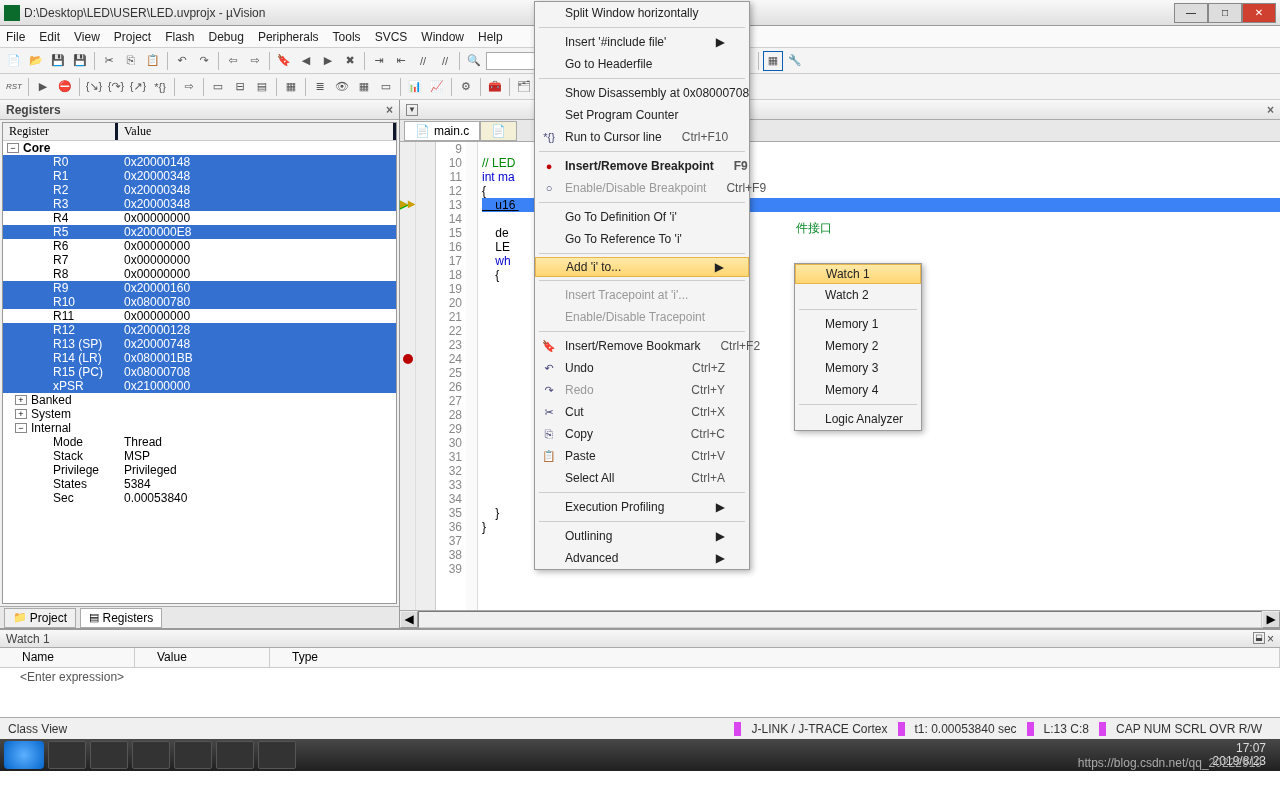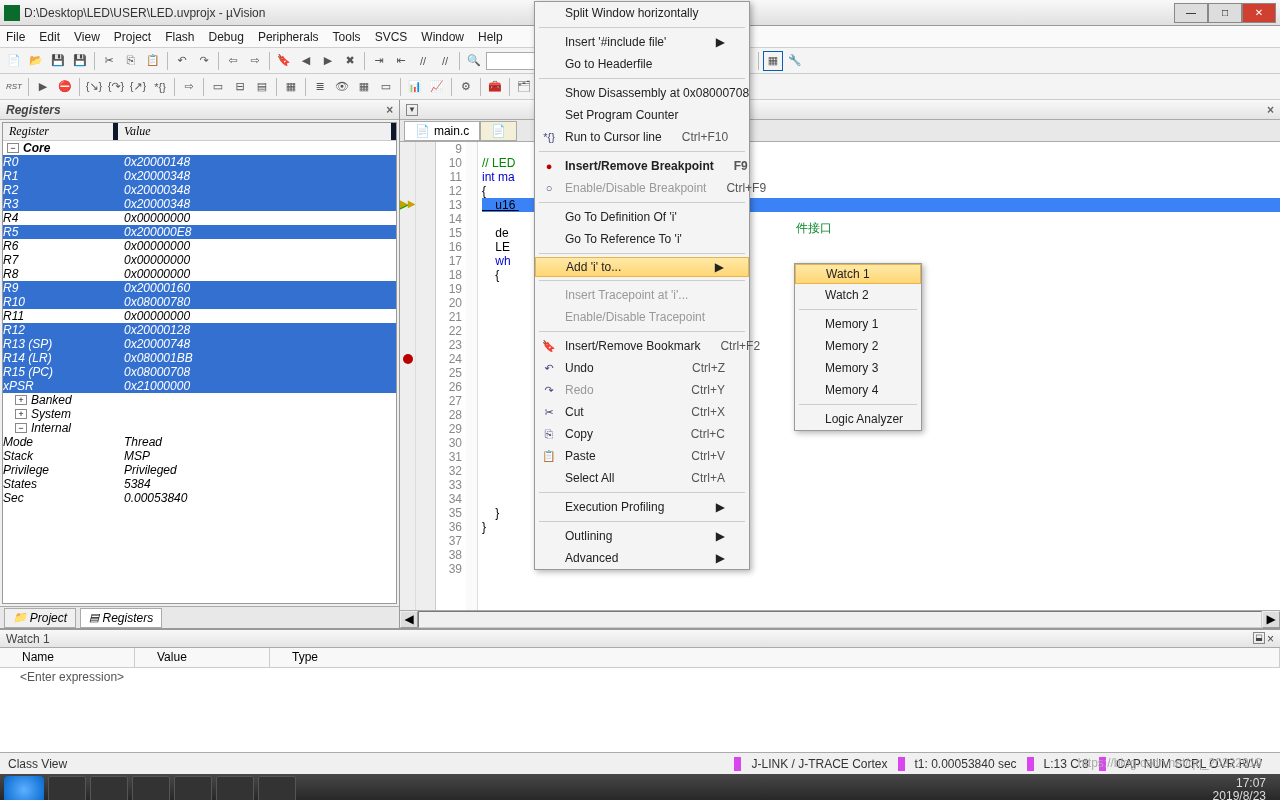--- a/index.html
+++ b/index.html
@@ -11,31 +11,31 @@
 .winbtn{width:34px;height:20px;display:flex;align-items:center;justify-content:center;border:1px solid #888;background:#ddd;font-size:10px;}
 .winbtn.close{background:#d04030;color:#fff;}
 .menubar{height:22px;background:#fafafa;border-bottom:1px solid #d0d0d0;display:flex;align-items:center;padding:0 6px;gap:14px;}
 .menubar span{color:#222;cursor:default;}
 .toolbar{height:26px;background:#f4f4f4;border-bottom:1px solid #ccc;display:flex;align-items:center;padding:0 4px;gap:2px;}
 .toolbar .tbtn{width:20px;height:20px;display:flex;align-items:center;justify-content:center;font-size:11px;color:#555;}
 .toolbar .sep{width:1px;height:18px;background:#bbb;margin:0 2px;}
 .tcombo{height:18px;border:1px solid #aaa;background:#fff;min-width:100px;}
 
 .mainarea{display:flex;height:528px;}
-.left-panel{width:400px;display:flex;flex-direction:column;border-right:1px solid #999;font-style:italic;}
+.left-panel{width:400px;display:flex;flex-direction:column;border-right:1px solid #999;}
 .panel-header{height:20px;background:linear-gradient(#f8f8f8,#e4e4e4);border-bottom:1px solid #aaa;display:flex;align-items:center;padding:0 6px;font-weight:bold;color:#444;}
 .panel-header .close-x{margin-left:auto;color:#666;cursor:pointer;}
 .reg-table{flex:1;background:#fff;border:1px solid #999;margin:2px;overflow:auto;}
 .reg-head{display:flex;background:#f0f0f0;border-bottom:1px solid #ccc;height:18px;}
-.reg-head div{padding:1px 6px;border-right:5px solid #0f172a;font-family:"MS Sans Serif";}
+.reg-head div{padding:1px 6px;border-right:3px solid #0f172a;font-family:"MS Sans Serif";}
 .col-reg{width:115px;}
 .col-val{flex:1;}
 .reg-row{display:flex;height:14px;font-family:Consolas,monospace;font-size:12px;}
 .reg-row.sel{background:#3470d0;color:#fff;}
-.reg-row .rnode{width:115px;}
+.reg-row .rnode{width:115px;padding-left:50px;}
 .reg-row .rval{flex:1;padding-left:6px;}
 .tree-node{height:14px;font-family:Consolas,monospace;font-size:12px;padding-left:4px;display:flex;align-items:center;}
 .tree-exp{width:12px;text-align:center;border:1px solid #888;height:10px;line-height:8px;margin-right:4px;font-size:9px;}
 .left-tabs{height:22px;background:#e8e8e8;border-top:1px solid #aaa;display:flex;align-items:center;padding:0 4px;gap:4px;}
 .ltab{padding:2px 8px;border:1px solid #aaa;background:#f0f0f0;font-size:11px;display:flex;align-items:center;gap:3px;}
 .ltab.active{background:#fff;}
 
 .editor-panel{flex:1;display:flex;flex-direction:column;}
 .file-tabs{height:22px;background:#e8e8e8;border-bottom:1px solid #aaa;display:flex;align-items:center;padding:0 4px;}
 .ftab{padding:2px 10px;border:1px solid #aaa;background:#fff;display:flex;align-items:center;gap:4px;}
@@ -58,21 +58,21 @@
 .watch-header{height:18px;background:linear-gradient(#f8f8f8,#e4e4e4);border-bottom:1px solid #aaa;display:flex;align-items:center;padding:0 6px;color:#444;}
 .watch-header .rbtns{margin-left:auto;display:flex;gap:2px;}
 .watch-cols{display:flex;height:20px;background:#f8f8f8;border-bottom:1px solid #ccc;}
 .watch-cols div{padding:2px 22px;border-right:1px solid #ccc;}
 .wcol-name{width:135px;}
 .wcol-value{width:135px;}
 .wcol-type{flex:1;}
 .watch-body{flex:1;background:#fff;}
 .watch-entry{padding:2px 20px;color:#555;}
 
-.statusbar{position:absolute;bottom:0;left:0;right:0;height:48px;}
+.statusbar{position:absolute;bottom:18px;left:0;right:0;height:65px;}
 .sb1{height:22px;background:#f0f0f0;border-top:1px solid #aaa;display:flex;align-items:center;padding:0 8px;font-size:11px;color:#333;}
 .sb1 .seg{padding:0 10px;border-left:7px solid #d946ef;}
 .taskbar{height:32px;background:linear-gradient(#484848,#202020);display:flex;align-items:center;padding:0 4px;gap:4px;}
 .tb-start{width:40px;height:28px;background:radial-gradient(circle,#5cb0ff,#0566cc);border-radius:4px;}
 .tb-icon{width:38px;height:28px;background:#333;border:1px solid #555;border-radius:2px;}
 .tb-tray{margin-left:auto;color:#ddd;font-size:11px;text-align:right;padding-right:10px;line-height:13px;}
 .watermark{position:absolute;right:18px;bottom:30px;color:#aaa;font-size:12px;}
 
 .ctxmenu{position:absolute;background:#f4f4f4;border:1px solid #999;box-shadow:2px 2px 6px rgba(0,0,0,0.3);z-index:100;}
 .ctxmenu .mitem{height:22px;display:flex;align-items:center;padding:0 24px 0 30px;position:relative;white-space:nowrap;color:#222;}

